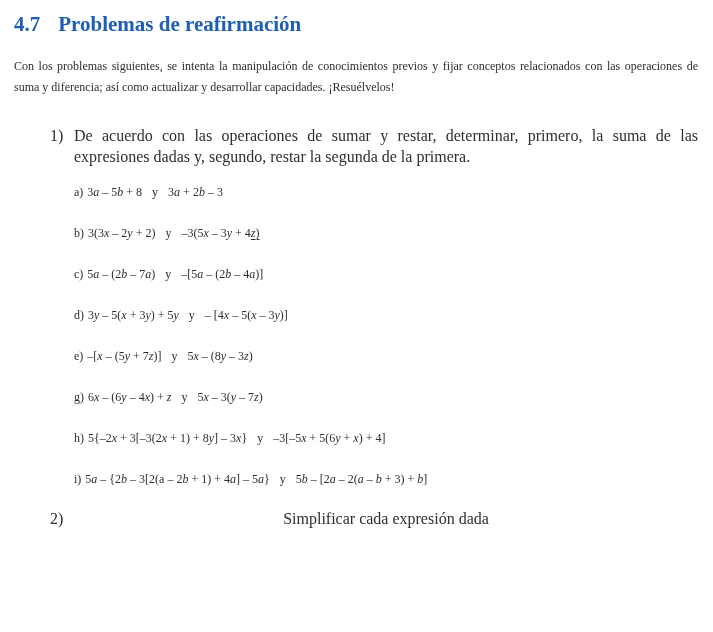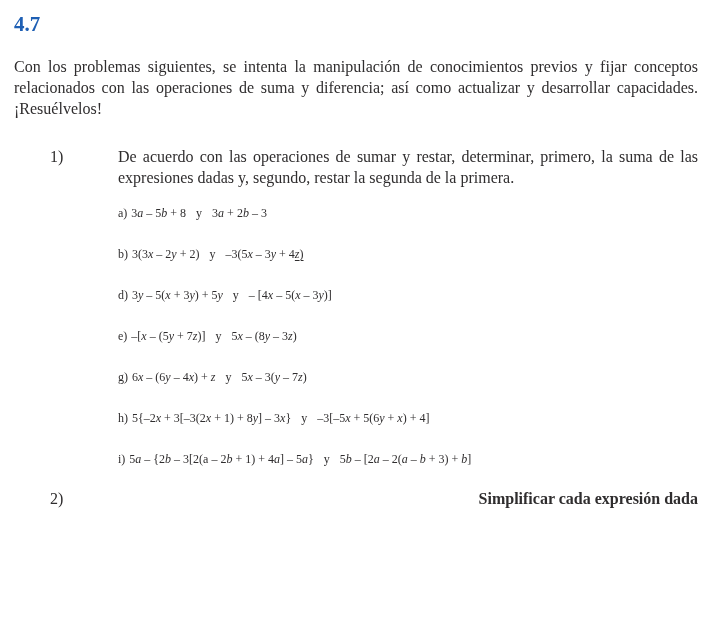--- a/index.html
+++ b/index.html
@@ -22,39 +22,39 @@
     margin: 0;
     font-size: 21px;
     line-height: 24px;
     font-weight: bold;
     color: #1e5fb4;
     display: flex;
   }
   h1.section-title .sec-num { margin-right: 18px; }
   p.intro {
     margin: 20px 0 0 0;
-    font-size: 16px;
+    font-size: 12px;
     line-height: 21px;
     text-align: justify;
   }
   .problem {
     display: flex;
     padding-left: 36px;
     font-size: 16px;
     line-height: 21px;
   }
   .problem-1 { margin-top: 27px; }
   .problem-2 { margin-top: 18px; }
   .problem-num {
     width: 24px;
     flex-shrink: 0;
   }
-  .problem-content { flex: 1; margin-left: 44px; }
+  .problem-content { flex: 1; }
   .statement { text-align: justify; }
-  .statement-short { text-align: right; font-weight: bold; }
+  .statement-short { text-align: center; }
   .exercise {
     margin-top: 20px;
     font-size: 12px;
     line-height: 21px;
     white-space: nowrap;
   }
   .exercise.first { margin-top: 15px; }
   .exercise.only { margin-top: 19px; }
   .exercise .label { margin-right: 4px; }
   .exercise .sep { margin: 0 10px; }
@@ -64,34 +64,38 @@
   }
   .exercise u { text-decoration: underline; text-underline-offset: 2px; }
 </style>
 </head>
 <body>
 
 <div class="page">
 
   <h1 class="section-title">
     <span class="sec-num">4.7</span>
+    <span class="sec-text">Problemas de reafirmación</span>
   </h1>
 
   <p class="intro">Con los problemas siguientes, se intenta la manipulación de conocimientos previos y fijar conceptos relacionados con las operaciones de suma y diferencia; así como actualizar y desarrollar capacidades. ¡Resuélvelos!</p>
 
   <div class="problem problem-1">
     <span class="problem-num">1)</span>
     <div class="problem-content">
       <div class="statement">De acuerdo con las operaciones de sumar y restar, determinar, primero, la suma de las expresiones dadas y, segundo, restar la segunda de la primera.</div>
 
       <div class="exercise first">
         <span class="label">a)</span><span class="expr">3<i>a</i> – 5<i>b</i> + 8</span><span class="sep">y</span><span class="expr">3<i>a</i> + 2<i>b</i> – 3</span>
       </div>
       <div class="exercise">
         <span class="label">b)</span><span class="expr">3(3<i>x</i> – 2<i>y</i> + 2)</span><span class="sep">y</span><span class="expr">–3(5<i>x</i> – 3<i>y</i> + 4<u><i>z</i>)</u></span>
+      </div>
+      <div class="exercise">
+        <span class="label">c)</span><span class="expr">5<i>a</i> – (2<i>b</i> – 7<i>a</i>)</span><span class="sep">y</span><span class="expr">–[5<i>a</i> – (2<i>b</i> – 4<i>a</i>)]</span>
       </div>
       <div class="exercise">
         <span class="label">d)</span><span class="expr">3<i>y</i> – 5(<i>x</i> + 3<i>y</i>) + 5<i>y</i></span><span class="sep">y</span><span class="expr">– [4<i>x</i> – 5(<i>x</i> – 3<i>y</i>)]</span>
       </div>
       <div class="exercise">
         <span class="label">e)</span><span class="expr">–[<i>x</i> – (5<i>y</i> + 7<i>z</i>)]</span><span class="sep">y</span><span class="expr">5<i>x</i> – (8<i>y</i> – 3<i>z</i>)</span>
       </div>
       <div class="exercise">
         <span class="label">g)</span><span class="expr">6<i>x</i> – (6<i>y</i> – 4<i>x</i>) + <i>z</i></span><span class="sep">y</span><span class="expr">5<i>x</i> – 3(<i>y</i> – 7<i>z</i>)</span>
       </div>

